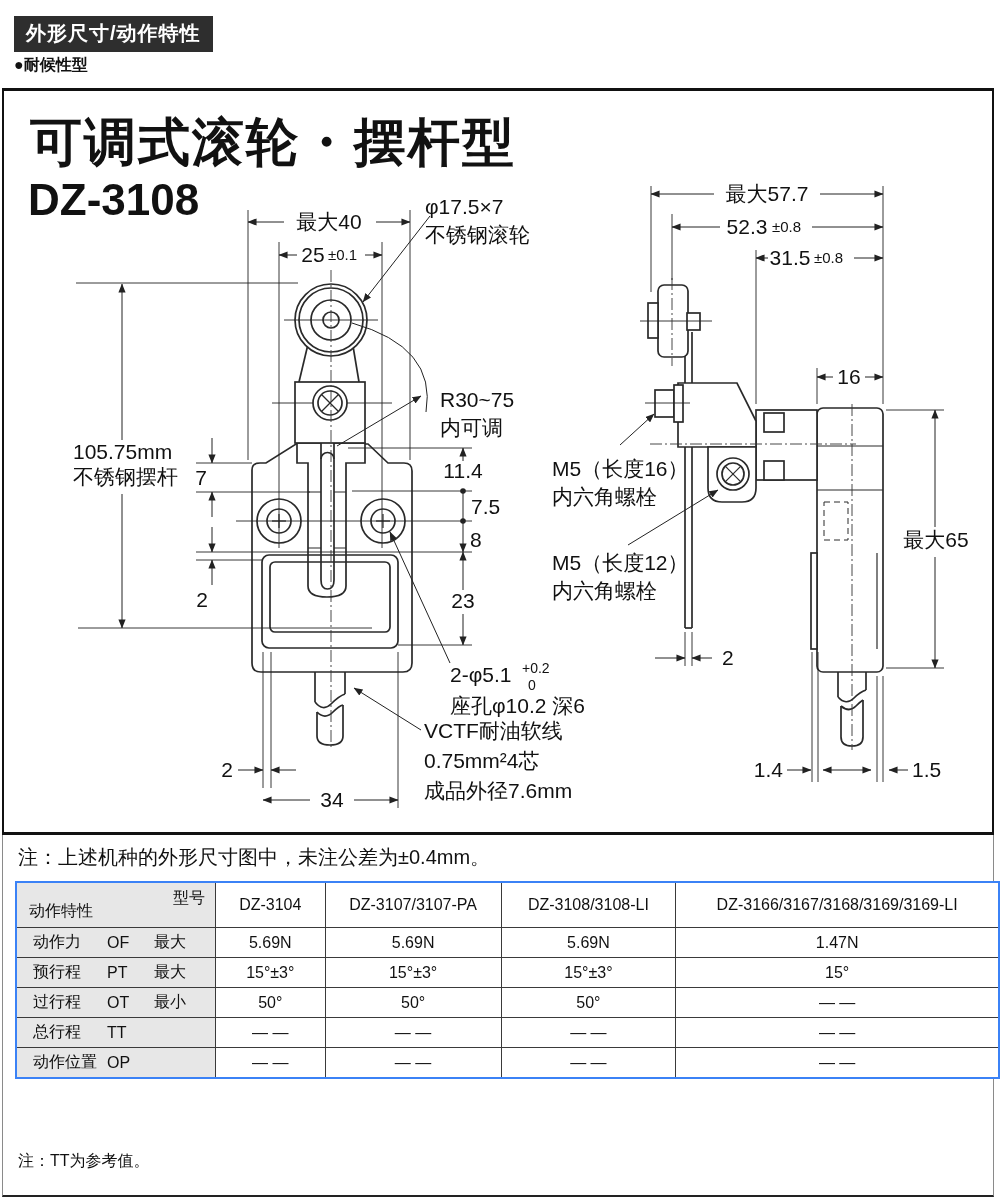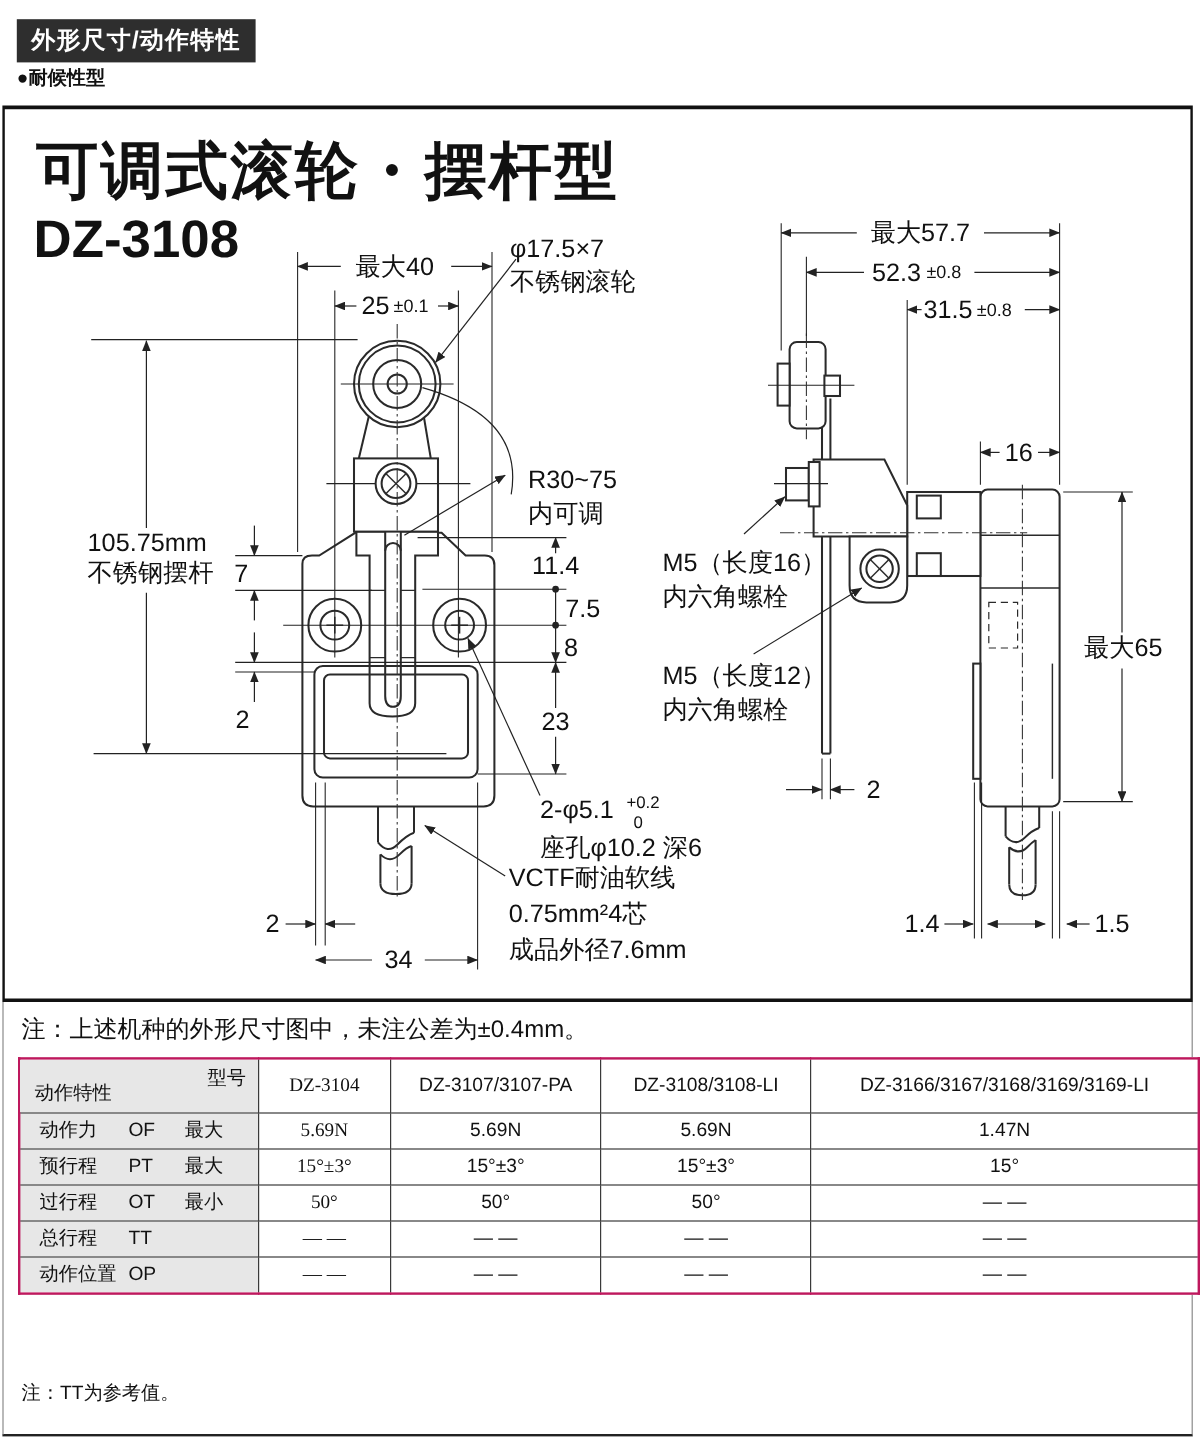--- a/index.html
+++ b/index.html
@@ -19,22 +19,22 @@
   .title1{position:absolute;left:30px;top:108px;font-size:52px;font-weight:600;letter-spacing:2px;}
   .title2{position:absolute;left:28px;top:158px;font-size:44px;font-weight:600;margin-top:17px;}
   .lower-box{
     position:absolute;left:2px;top:835px;width:992px;height:362px;box-sizing:border-box;
     border:1px solid #8a8a8a;border-top:none;border-bottom:2px solid #222;background:#fff;
   }
   .note1{position:absolute;left:18px;top:844px;font-size:20px;}
   .note2{position:absolute;left:18px;top:1151px;font-size:16px;text-align:right;}
   table.spec{position:absolute;left:15px;top:881px;border-collapse:collapse;table-layout:fixed;background:#fff;}
   table.spec td{border:1px solid #3a3a3a;font-size:16px;padding:0;overflow:hidden;white-space:nowrap;}
-  table.spec{border:2px solid #be185d;}
-  td.c0{width:198px;} td.c1{width:109px;font-family:Liberation Serif, serif;} td.c2{width:175px;} td.c3{width:174px;} td.c4{width:322px;}
+  table.spec{border:2px solid #3b82f6;}
+  td.c0{width:198px;} td.c1{width:109px;} td.c2{width:175px;} td.c3{width:174px;} td.c4{width:322px;}
   tr.hdr td{height:44px;text-align:center;}
   tr.row td{height:29px;margin-top:43px;}
   td.lbl{background:#e7e7e7;}
   td.val{text-align:center;background:#fff;}
   td.corner{background:#e7e7e7;position:relative;}
   td.corner .tr{position:absolute;top:5px;right:10px;}
   td.corner .bl{position:absolute;bottom:5px;left:12px;}
   .lblflex{display:flex;align-items:center;padding-left:16px;}
   .lblflex .nm{width:74px;}
   .lblflex .cd{width:47px;}

